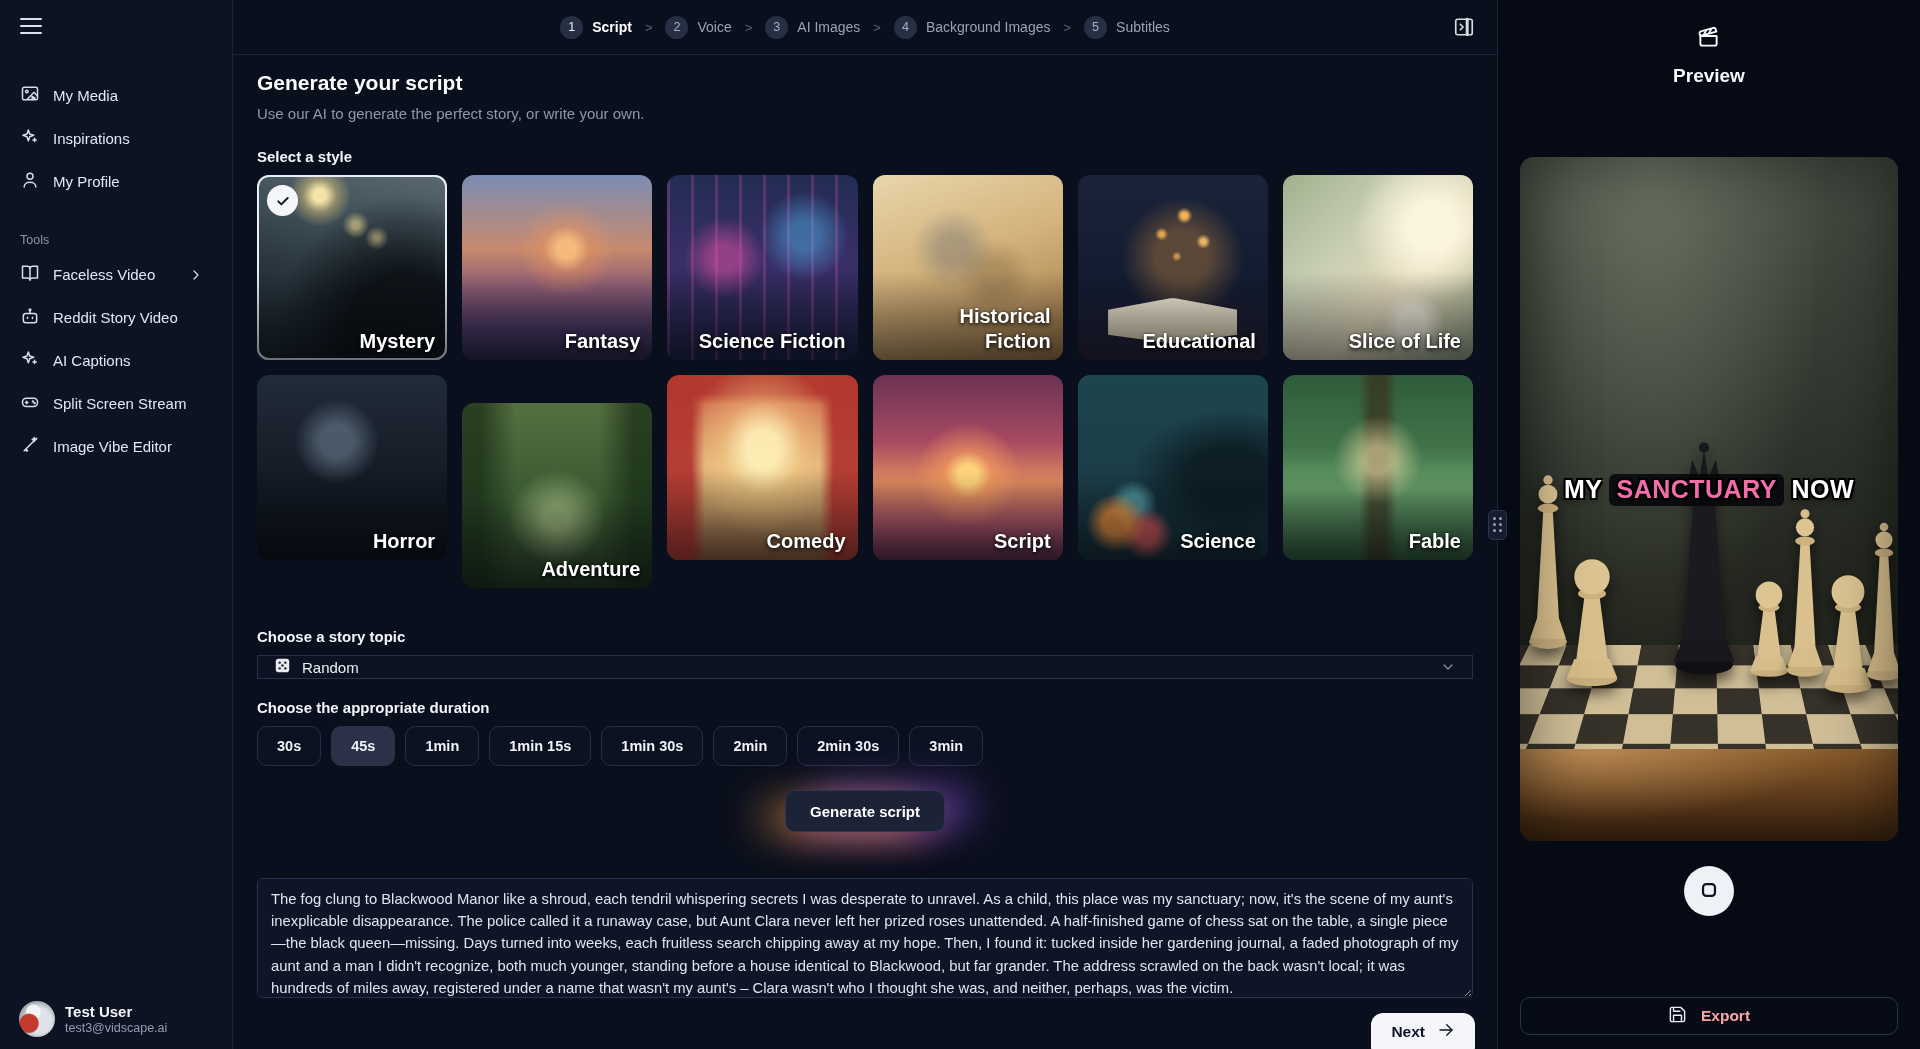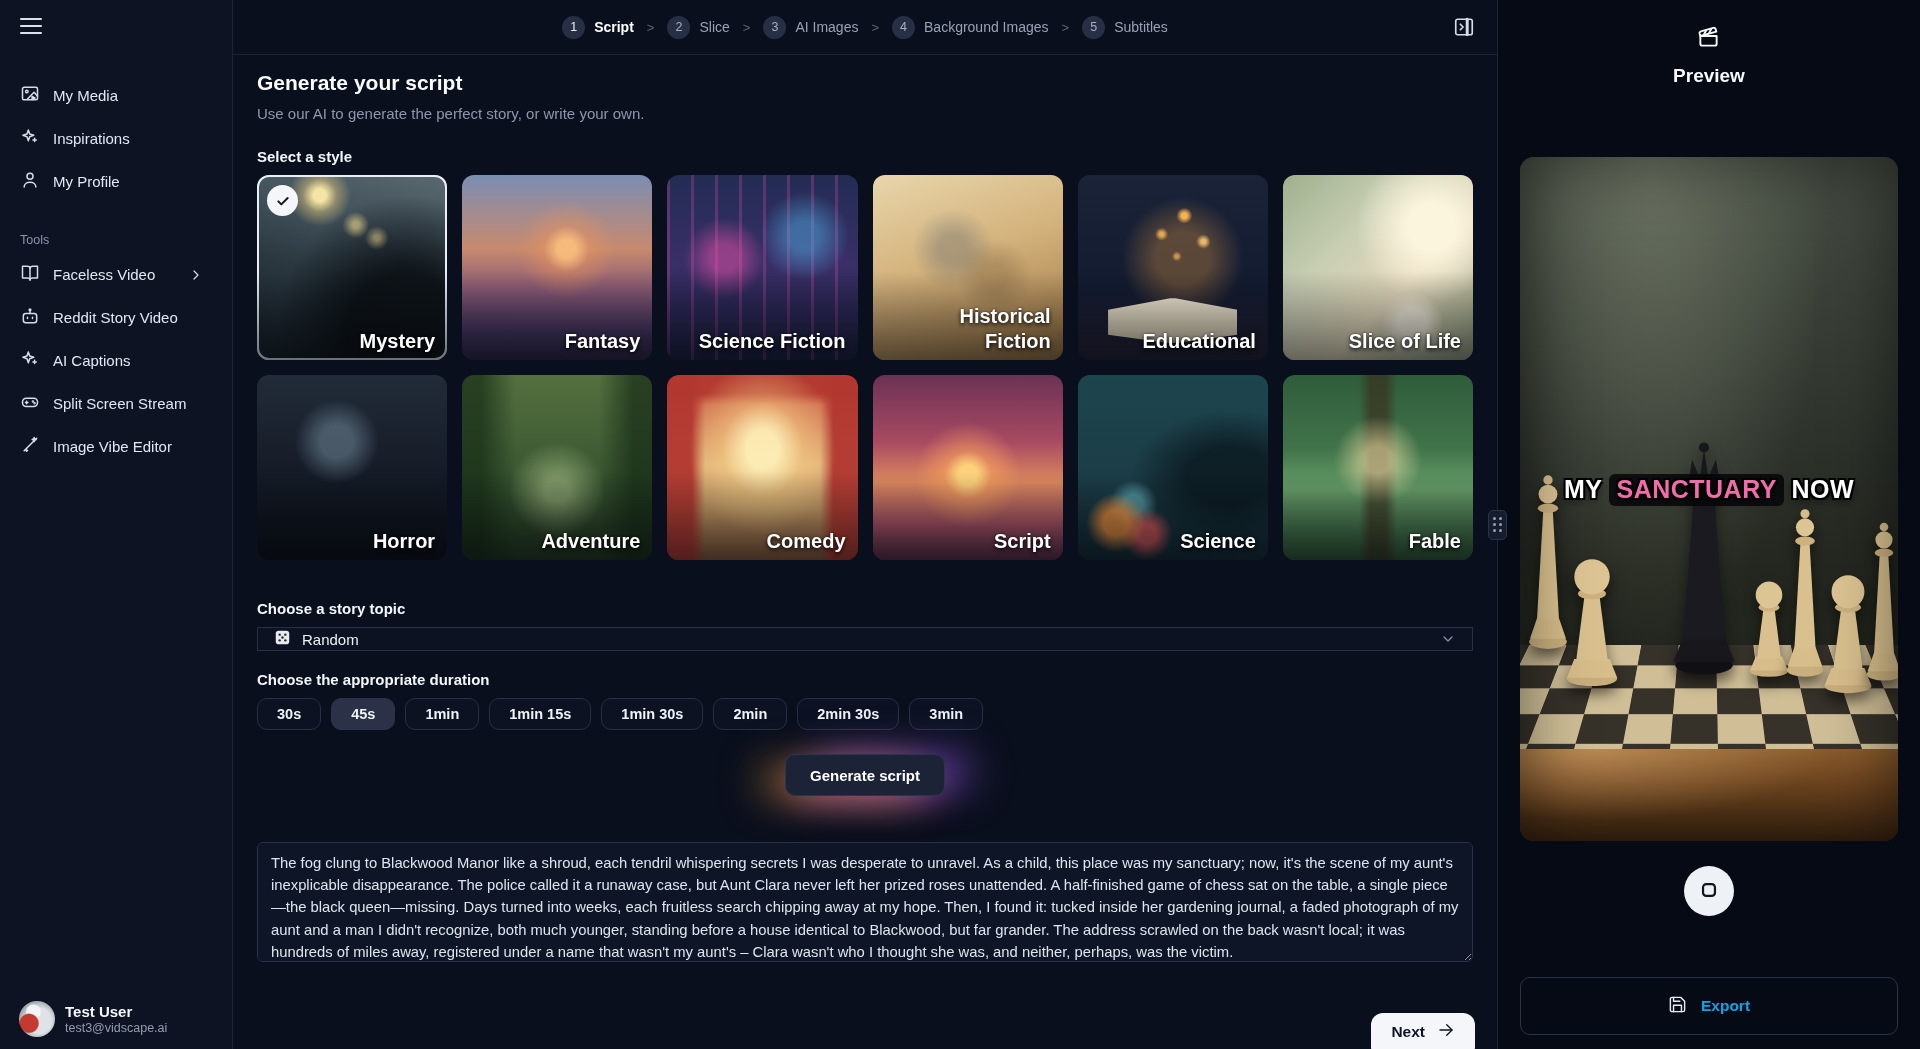--- a/index.html
+++ b/index.html
@@ -90,21 +90,21 @@
   .bg-slice{background:
     radial-gradient(circle at 78% 28%, rgba(255,248,225,.9) 0 12%, transparent 38%),
     radial-gradient(circle at 68% 80%, rgba(250,245,232,.75) 0 7%, transparent 16%),
     linear-gradient(135deg,#9fb08e 0%,#c9cfb4 35%,#e2d7ba 62%,#8d9a7b 100%);}
   .bg-horror{background:
     radial-gradient(circle at 42% 36%, rgba(165,195,215,.35) 0 10%, transparent 26%),
     linear-gradient(180deg,#222b39 0%,#151c27 52%,#0a0e15 100%);}
   .bg-adventure{background:
     radial-gradient(circle at 50% 62%, rgba(195,215,155,.5) 0 8%, transparent 32%),
     linear-gradient(90deg, rgba(18,38,18,.65) 0 10%, transparent 28% 72%, rgba(18,38,18,.65) 90%),
-    linear-gradient(180deg,#557040 0%,#3c5a33 48%,#233a1f 100%);}
+    linear-gradient(180deg,#557040 0%,#3c5a33 48%,#233a1f 100%); margin-top: 28px;}
   .bg-comedy{background:
     radial-gradient(ellipse at 50% 40%, rgba(255,242,185,.9) 0 12%, rgba(250,212,135,.45) 30%, transparent 55%),
     linear-gradient(180deg, rgba(178,55,47,.9) 0 10%, transparent 16%),
     linear-gradient(90deg, rgba(178,55,47,.95) 0 13%, transparent 20% 80%, rgba(178,55,47,.95) 87%),
     linear-gradient(180deg,#c8503c 0%,#e0b27a 48%,#c89d67 72%,#8a5a3a 100%);}
   .bg-romance{background:
     radial-gradient(circle at 50% 54%, rgba(255,215,125,.95) 0 7%, rgba(255,165,95,.55) 17%, transparent 38%),
     linear-gradient(180deg,#6b3254 0%,#a84a62 36%,#de8a5e 58%,#ad5566 80%,#5c2c48 100%);}
   .bg-science{background:
     radial-gradient(circle at 20% 80%, rgba(255,150,60,.8) 0 6%, transparent 14%),
@@ -118,21 +118,21 @@
     linear-gradient(180deg,#2f5c3b 0%,#41744a 40%,#68a06b 62%,#2e5835 100%);}
 
   
   .select-box { height:24px; border:1px solid #262f47; background:#0c1222; border-radius:0;
     display:flex; align-items:center; gap:11px; padding:0 16px; cursor:pointer; }
   .select-box .value { font-size:15px; color:#eef1f6; }
   .select-box .chev { margin-left:auto; display:flex; }
 
   
   .dur-row { display:flex; gap:10px; }
-  .dur-btn { height:32px; padding:0 19px; border-radius:10px; background:#0c1222;
+  .dur-btn { height:40px; padding:0 19px; border-radius:10px; background:#0c1222;
     border:1px solid #262f47; color:#f0f3f8; font-size:14.5px; font-weight:700;
     font-family:inherit; cursor:pointer; }
   .dur-btn.selected { background:#2b3147; border-color:#2b3147; }
 
   
   .gen-wrap { display:flex; justify-content:center; margin-top:24px; }
   .gen-btn { height:42px; padding:0 24px; border-radius:10px; background:#1c2336; border:1px solid #2c3550;
     color:#ffffff; font-size:15px; font-weight:700; font-family:inherit; cursor:pointer;
     box-shadow:-28px 6px 40px -6px rgba(250,170,60,.55), 28px -4px 40px -4px rgba(155,95,246,.6),
       0 12px 36px -6px rgba(236,100,180,.45); }
@@ -170,22 +170,22 @@
   .table-front::before { content:""; position:absolute; inset:0;
     background:radial-gradient(ellipse at 18% 0%, rgba(255,205,140,.4), transparent 55%); }
   .piece { position:absolute; filter:drop-shadow(0 8px 7px rgba(0,0,0,.55)); }
   .caption { position:absolute; left:0; right:0; top:46.5%; z-index:6; text-align:center;
     font-size:25px; font-weight:800; letter-spacing:.5px; color:#ffffff; white-space:nowrap;
     text-shadow:-2px -2px 0 #000, 2px -2px 0 #000, -2px 2px 0 #000, 2px 2px 0 #000, 0 4px 8px rgba(0,0,0,.7); }
   .caption .hl { color:#f06daa; background:rgba(8,8,11,.88); padding:1px 7px 3px 7px; border-radius:6px; }
 
   .stop-btn { margin-top:25px; width:50px; height:50px; border-radius:50%; background:#eef1f5; border:none;
     display:flex; align-items:center; justify-content:center; cursor:pointer; }
-  .export-btn { margin-top:auto; width:100%; height:58px; border-radius:10px; background:transparent;
-    border:1px solid #2b3447; color:#0ea5e9; font-size:15.5px; font-weight:700; font-family:inherit;
+  .export-btn { margin-top:auto; width:100%; height:38px; border-radius:10px; background:transparent;
+    border:1px solid #2b3447; color:#fca5a5; font-size:15.5px; font-weight:700; font-family:inherit;
     display:flex; align-items:center; justify-content:center; gap:14px; cursor:pointer; }
 
   svg.ic { stroke:#d7dde6; stroke-width:1.8; fill:none; stroke-linecap:round; stroke-linejoin:round; }
 </style>
 </head>
 <body>
 
 <div class="app">
 
   <aside class="sidebar">
@@ -281,21 +281,21 @@
   <main class="main">
     <header class="main-header">
       <div class="stepper">
         <div class="step active">
           <span class="step-num">1</span>
           <span class="step-label">Script</span>
         </div>
         <span class="step-sep">&gt;</span>
         <div class="step">
           <span class="step-num">2</span>
-          <span class="step-label">Slice</span>
+          <span class="step-label">Voice</span>
         </div>
         <span class="step-sep">&gt;</span>
         <div class="step">
           <span class="step-num">3</span>
           <span class="step-label">AI Images</span>
         </div>
         <span class="step-sep">&gt;</span>
         <div class="step">
           <span class="step-num">4</span>
           <span class="step-label">Background Images</span>

